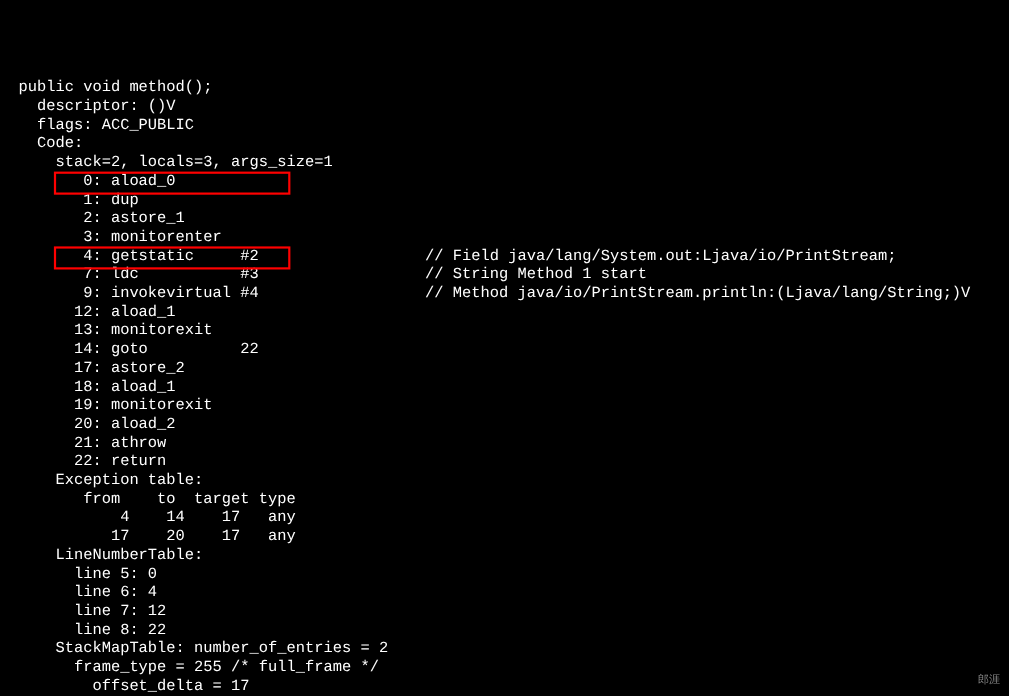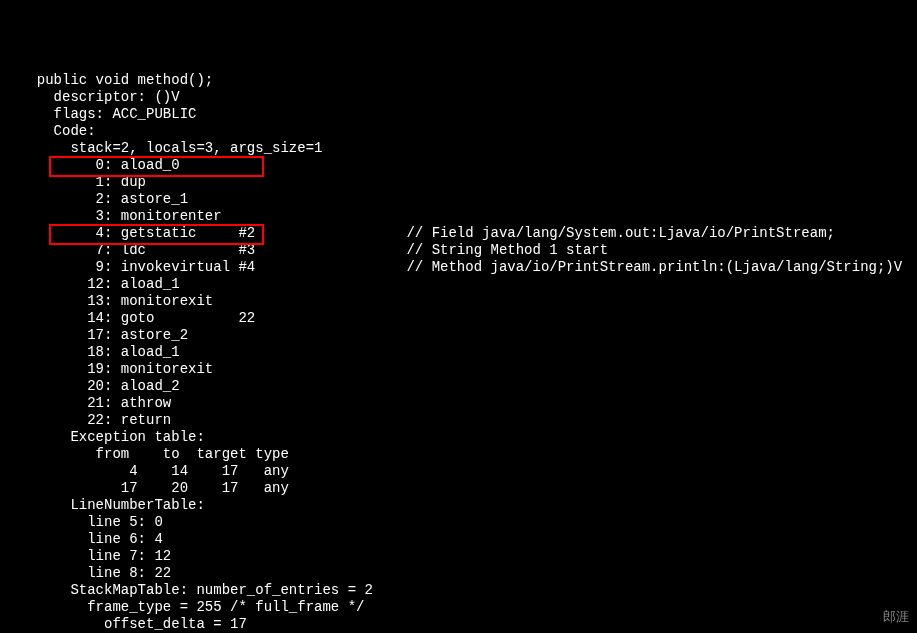--- a/index.html
+++ b/index.html
@@ -10,21 +10,20 @@
     font-size: 14px;
     line-height: 1.25;
     width: 917px;
     height: 633px;
     overflow: hidden;
     position: relative;
     white-space: pre;
   }
   .code-container {
     padding: 2px 0 0 0;
-    margin-left: 20px;
   }
   .line {
     position: relative;
     height: 17px;
   }
   .highlight-box {
     position: absolute;
     border: 2px solid #ff0000;
     pointer-events: none;
     z-index: 10;
@@ -39,21 +38,21 @@
     left: 49px;
     top: 224px;
     width: 215px;
     height: 21px;
   }
   .watermark {
     position: absolute;
     right: 8px;
     bottom: 8px;
     color: #888888;
-    font-size: 13px;
+    font-size: 10px;
     font-family: sans-serif;
   }
 </style>
 </head>
 <body>
 
 
 
 <div class="code-container" id="code-root"><div class="line">  public void method();</div><div class="line">    descriptor: ()V</div><div class="line">    flags: ACC_PUBLIC</div><div class="line">    Code:</div><div class="line">      stack=2, locals=3, args_size=1</div><div class="line">         0: aload_0</div><div class="line">         1: dup</div><div class="line">         2: astore_1</div><div class="line">         3: monitorenter</div><div class="line">         4: getstatic     #2                  // Field java/lang/System.out:Ljava/io/PrintStream;</div><div class="line">         7: ldc           #3                  // String Method 1 start</div><div class="line">         9: invokevirtual #4                  // Method java/io/PrintStream.println:(Ljava/lang/String;)V</div><div class="line">        12: aload_1</div><div class="line">        13: monitorexit</div><div class="line">        14: goto          22</div><div class="line">        17: astore_2</div><div class="line">        18: aload_1</div><div class="line">        19: monitorexit</div><div class="line">        20: aload_2</div><div class="line">        21: athrow</div><div class="line">        22: return</div><div class="line">      Exception table:</div><div class="line">         from    to  target type</div><div class="line">             4    14    17   any</div><div class="line">            17    20    17   any</div><div class="line">      LineNumberTable:</div><div class="line">        line 5: 0</div><div class="line">        line 6: 4</div><div class="line">        line 7: 12</div><div class="line">        line 8: 22</div><div class="line">      StackMapTable: number_of_entries = 2</div><div class="line">        frame_type = 255 /* full_frame */</div><div class="line">          offset_delta = 17</div></div>
 

